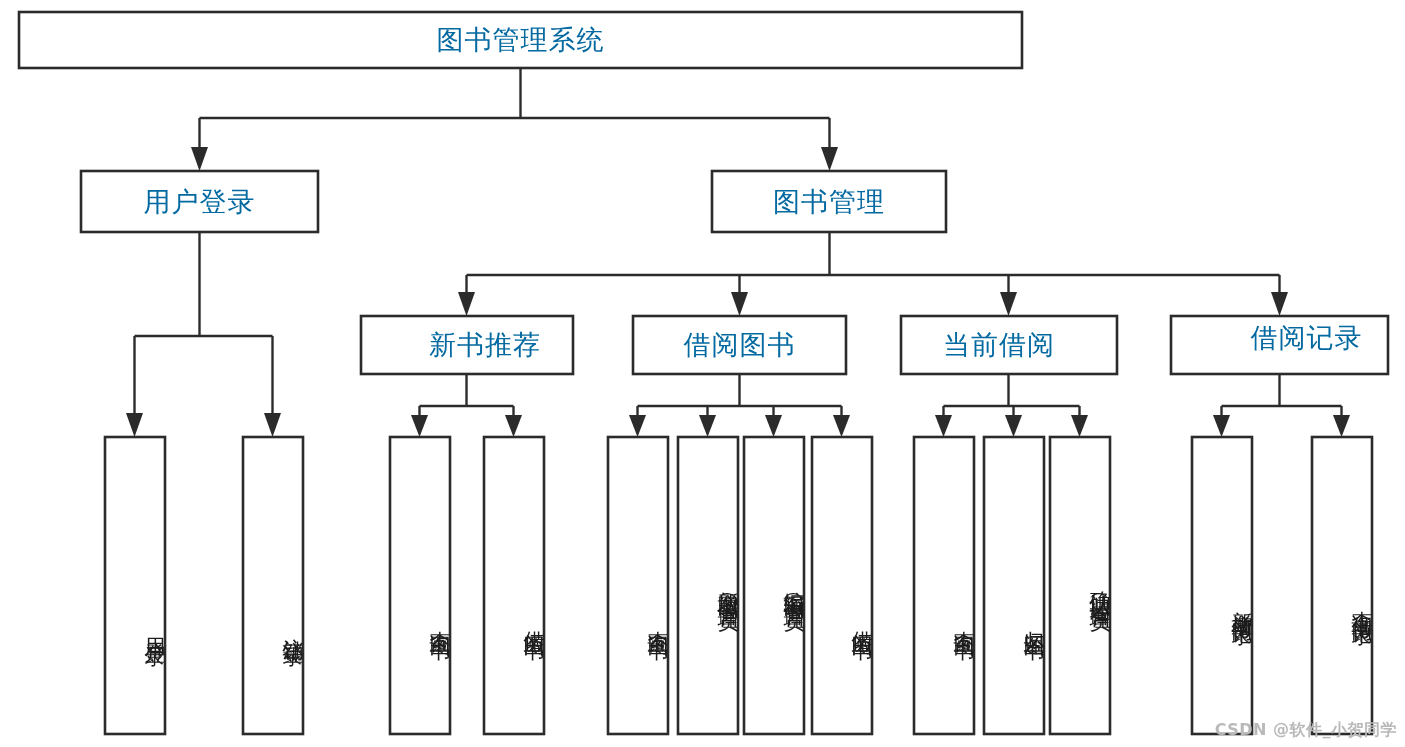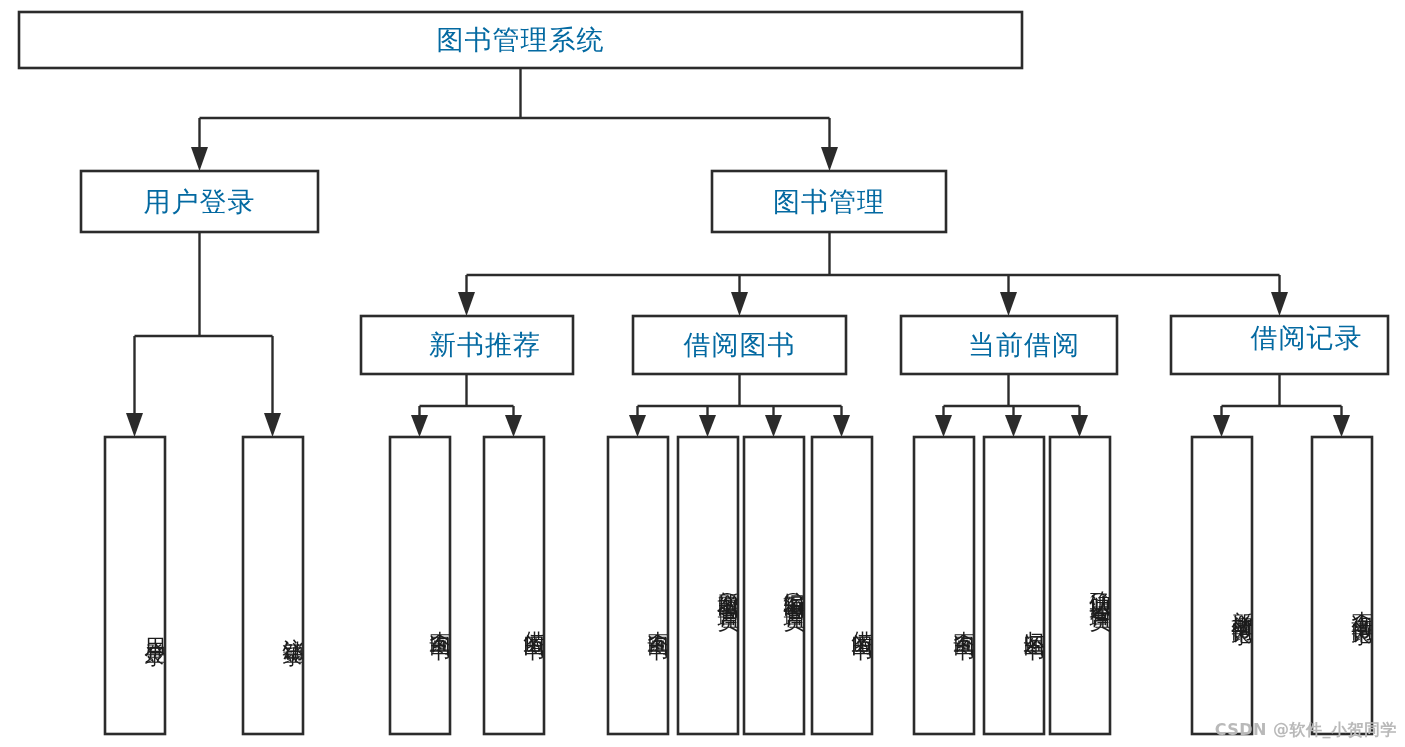--- a/index.html
+++ b/index.html
@@ -178,21 +178,21 @@
     <rect class="node-box" x="1312" y="437" width="60" height="297"></rect>
   </svg>
 
   <div class="hlabel-wrap" style="left:19px; top:12px; width:1003px; height:56px;">图书管理系统</div>
 
   <div class="hlabel-wrap" style="left:81px; top:171px; width:237px; height:61px;">用户登录</div>
   <div class="hlabel-wrap" style="left:712px; top:171px; width:234px; height:61px;">图书管理</div>
 
   <div class="hlabel-wrap" style="left:361px; top:316px; width:248px; height:58px;">新书推荐</div>
   <div class="hlabel-wrap" style="left:633px; top:316px; width:213px; height:58px;">借阅图书</div>
-  <div class="hlabel-wrap" style="left:901px; top:316px; width:216px; height:58px;padding-left:15px;">当前借阅</div>
+  <div class="hlabel-wrap" style="left:876px; top:316px; width:216px; height:58px;padding-left:15px;">当前借阅</div>
   <div class="hlabel-wrap" style="left:1171px; top:304px; width:217px; height:67px;margin-left:27px;">借阅记录</div>
 
   <div class="vlabel-wrap" style="left:105px; top:527px; width:60px; height:200px;">用户登录</div>
   <div class="vlabel-wrap" style="left:243px; top:527px; width:60px; height:200px;">注销登录</div>
 
   <div class="vlabel-wrap" style="left:390px; top:512px; width:60px; height:215px;">查询图书</div>
   <div class="vlabel-wrap" style="left:484px; top:512px; width:60px; height:215px;">借阅图书</div>
 
   <div class="vlabel-wrap" style="left:608px; top:512px; width:60px; height:215px;">查询图书</div>
   <div class="vlabel-wrap" style="left:678px; top:445px; width:60px; height:285px;">新增图书（管理员）</div>

